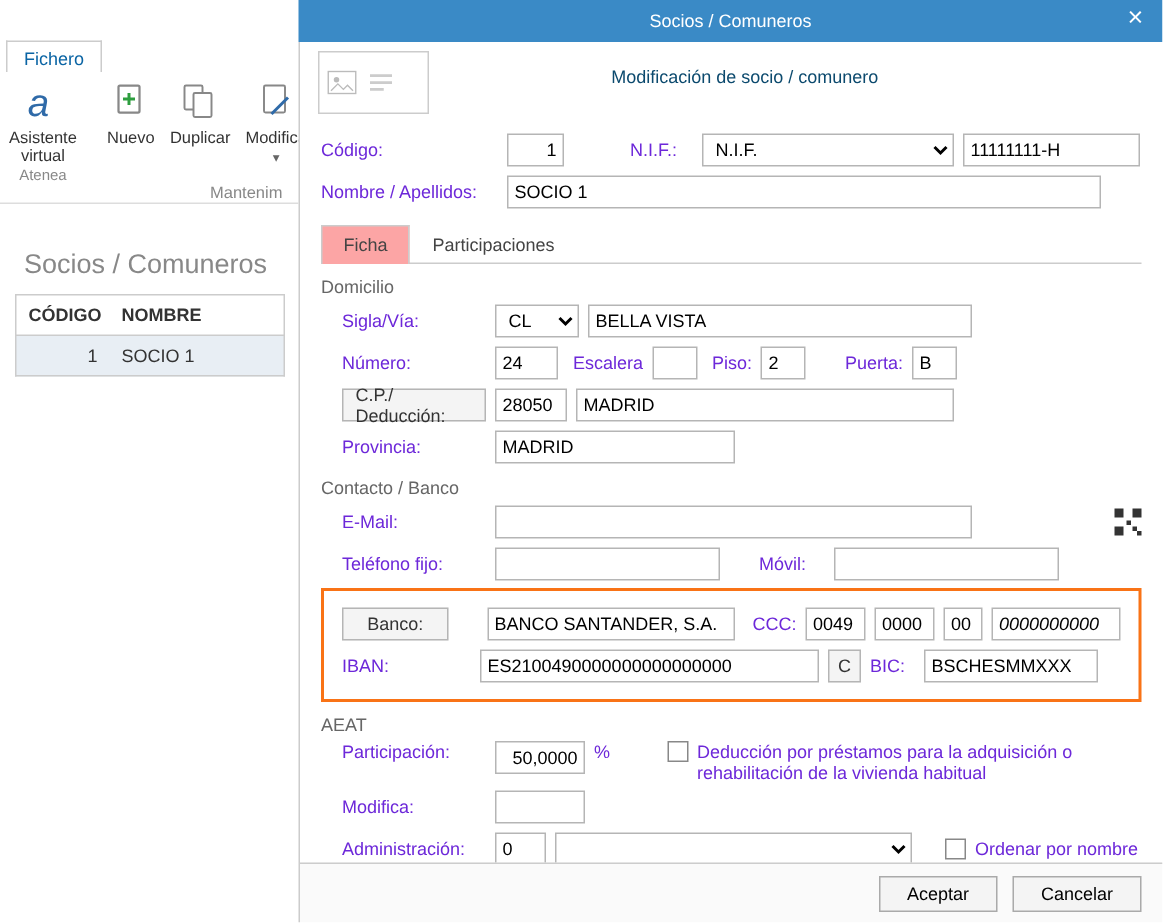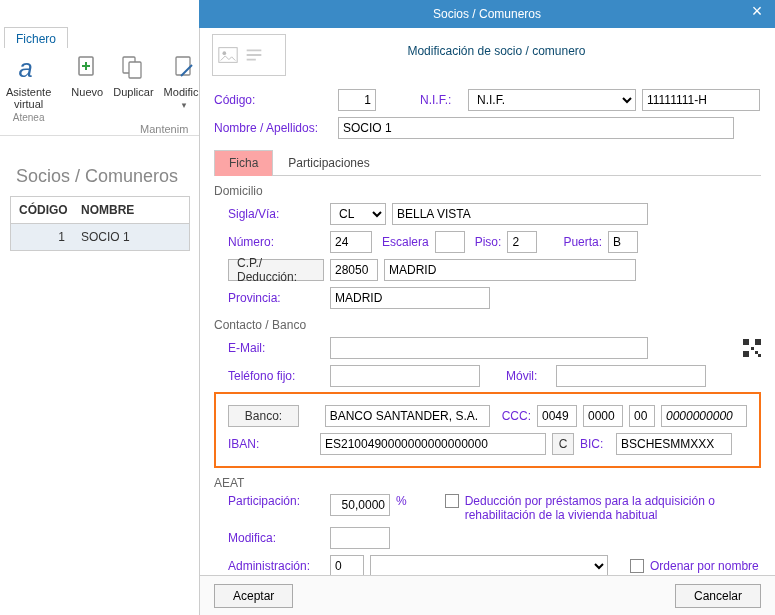--- a/index.html
+++ b/index.html
@@ -175,21 +175,21 @@
     margin: 4px 0 2px 0;
   }
   .chk {
     width:14px;height:14px;border:1px solid #888;display:inline-block;vertical-align:middle;
   }
   .footer-bar {
     position: absolute;
     left:0; right:0; bottom:0;
     height:40px;
     border-top:1px solid #ccc;
-    display:flex; align-items:center; justify-content:space-between;
+    display:flex; align-items:center; justify-content:flex-end;
     gap:10px; padding:0 14px;
     background:#fafafa;
   }
   .btn {
     border:1px solid #aaa;
     background:#f4f4f4;
     padding: 4px 18px;
     cursor:pointer;
     font-size:12px;
   }

